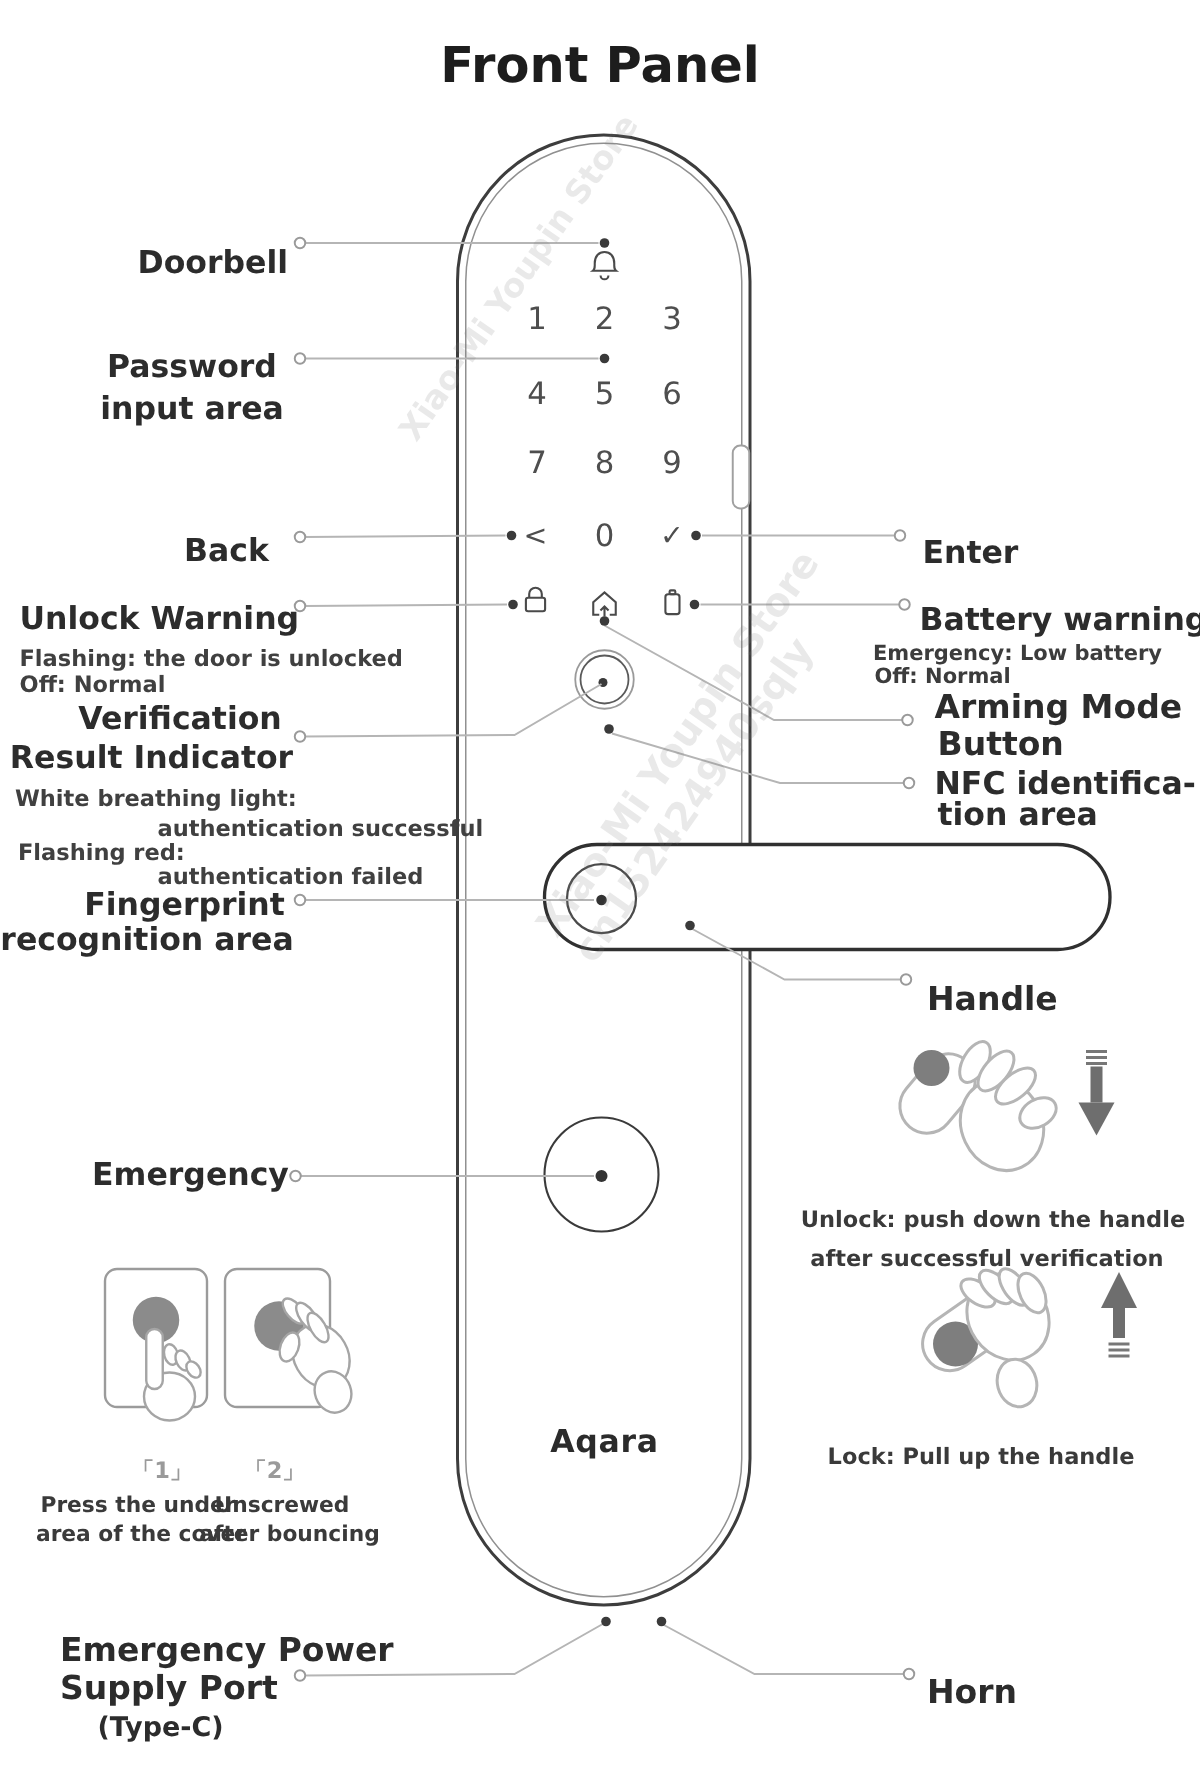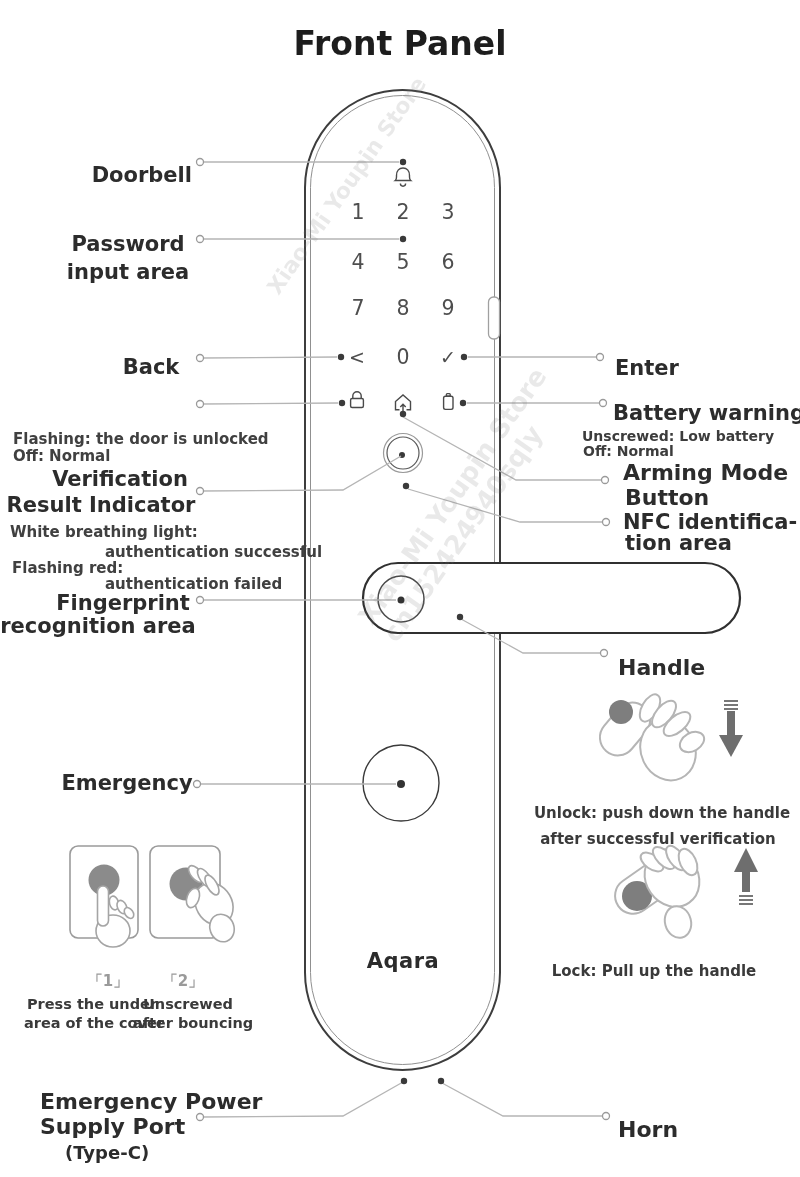--- a/index.html
+++ b/index.html
@@ -216,20 +216,21 @@
   <span class="key" style="left:403px;top:357px">0</span>
   <span class="key" style="left:448px;top:357px;font-size:19px">✓</span>
 
   <div class="lbl big vc" style="right:608px;top:162px">Doorbell</div>
 
   <div class="lbl big cc" style="left:128px;top:231px">Password</div>
   <div class="lbl big cc" style="left:128px;top:259px">input area</div>
 
   <div class="lbl big cc" style="left:151px;top:354px">Back</div>
 
+  <div class="lbl big vc" style="left:13px;top:399px">Unlock Warning</div>
   <div class="lbl note vc" style="left:13px;top:426px">Flashing: the door is unlocked</div>
   <div class="lbl note vc" style="left:13px;top:443px">Off: Normal</div>
 
   <div class="lbl big cc" style="left:120px;top:466px">Verification</div>
   <div class="lbl big cc" style="left:101px;top:492px">Result Indicator</div>
   <div class="lbl note vc" style="left:10px;top:519px">White breathing light:</div>
   <div class="lbl note vc" style="left:105px;top:539px">authentication successful</div>
   <div class="lbl note vc" style="left:12px;top:555px">Flashing red:</div>
   <div class="lbl note vc" style="left:105px;top:571px">authentication failed</div>
 
@@ -238,21 +239,21 @@
 
   <div class="lbl big cc" style="left:127px;top:770px">Emergency</div>
 
   <div class="lbl big2 vc" style="left:40px;top:1088px">Emergency Power</div>
   <div class="lbl big2 vc" style="left:40px;top:1113px">Supply Port</div>
   <div class="lbl vc" style="left:65px;top:1139px;font-size:18px">(Type-C)</div>
 
   <div class="lbl big vc" style="left:615px;top:355px">Enter</div>
 
   <div class="lbl big vc" style="left:613px;top:400px">Battery warning</div>
-  <div class="lbl noteR vc" style="left:582px;top:423px">Unscrewed: Low battery</div>
+  <div class="lbl noteR vc" style="left:582px;top:423px">Emergency: Low battery</div>
   <div class="lbl noteR vc" style="left:583px;top:438px">Off: Normal</div>
 
   <div class="lbl big2 vc" style="left:623px;top:459px">Arming Mode</div>
   <div class="lbl big2 vc" style="left:625px;top:484px">Button</div>
 
   <div class="lbl big vc" style="left:623px;top:509px">NFC identifica-</div>
   <div class="lbl big vc" style="left:625px;top:530px">tion area</div>
 
   <div class="lbl big2 vc" style="left:618px;top:654px">Handle</div>
 

